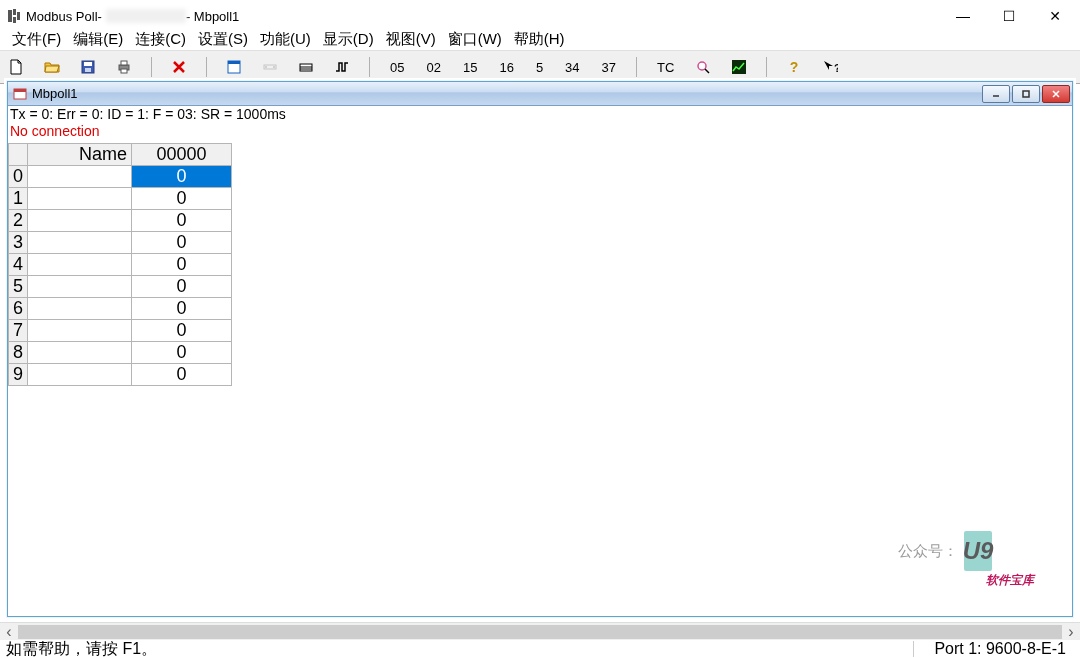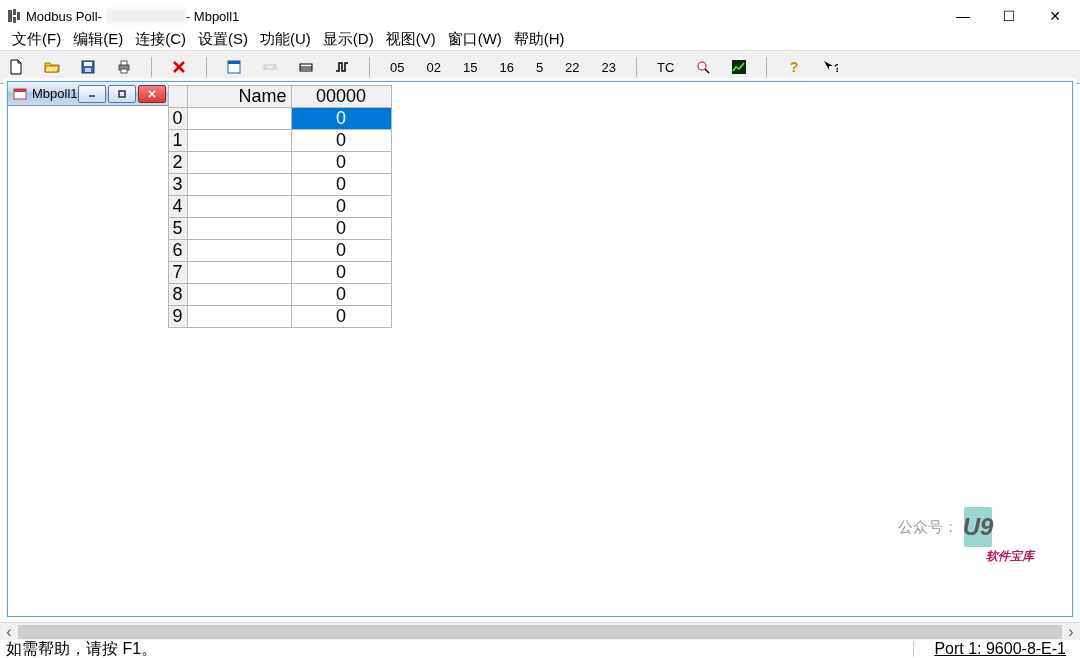--- a/index.html
+++ b/index.html
@@ -33,21 +33,21 @@
 
     
     .mdi-area {
       position: absolute; top: 78px; left: 4px; right: 4px; bottom: 38px;
       background: #fff; border: 1px solid #fff;
     }
 
     
     .child-window {
       position: absolute; top: 2px; left: 2px; right: 2px; bottom: 2px;
-      border: 1px solid #5ba4d7; background: #fff; display: flex; flex-direction: row;
+      border: 1px solid #5ba4d7; background: #fff; display: flex; flex-direction: column;
       box-shadow: 0 0 0 1px rgba(0,0,0,0.05);
     }
     .child-titlebar {
       height: 24px;
       background: linear-gradient(to bottom, #e8f1fb 0%, #c9dcf2 45%, #afc8e6 46%, #c5d9f0 100%);
       border-bottom: 1px solid #7a9ec5;
       display: flex; align-items: center; padding: 0 2px 0 4px; font-size: 13px; color: #000;
     }
     .child-titlebar .ci { width: 16px; height: 16px; margin-right: 4px; }
     .child-titlebar .spacer { flex: 1; }
@@ -102,21 +102,21 @@
     .hscroll .track { flex: 1; height: 18px; position: relative; }
     .hscroll .thumb { position: absolute; left: 0; top: 2px; width: 100%; height: 14px; background: #cdcdcd; border-radius: 0; }
 
     
     .statusbar {
       position: absolute; left: 0; right: 0; bottom: 0; height: 18px;
       display: flex; align-items: center; font-size: 16px; color: #000; background: #fff;
       padding: 0 6px;
     }
     .statusbar .spacer { flex: 1; }
-    .statusbar .cell { border-left: 1px solid #ccc; padding: 0 60px 0 20px; height: 16px; display: flex; align-items: center; text-decoration: underline; }
+    .statusbar .cell { border-left: 1px solid #ccc; padding: 0 60px 0 20px; height: 16px; display: flex; align-items: center; }
     .statusbar .cell:nth-last-child(1) { padding-right: 8px; }
   </style>
 </head>
 <body>
 
 <div class="outer-titlebar">
   <span class="app-icon">
     <svg width="16" height="16" viewBox="0 0 16 16">
         <rect x="2" y="2" width="4" height="12" fill="#555"></rect>
         <rect x="7" y="1" width="3" height="6" fill="#555"></rect>
@@ -205,22 +205,22 @@
       <svg width="16" height="16" viewBox="0 0 16 16">
         <path d="M2 12h3V4h3v8h3V4h3" fill="none" stroke="#000" stroke-width="1.5"></path>
       </svg>
     </div>
   <div class="sep"></div>
   <div class="tb tb-num">05</div>
   <div class="tb tb-num">02</div>
   <div class="tb tb-num">15</div>
   <div class="tb tb-num">16</div>
   <div class="tb tb-num">5</div>
-  <div class="tb tb-num">22</div>
-  <div class="tb tb-num">23</div>
+  <div class="tb tb-num">34</div>
+  <div class="tb tb-num">37</div>
   <div class="sep"></div>
   <div class="tb tb-num">TC</div>
   <div class="tb">
       <svg width="16" height="16" viewBox="0 0 16 16">
         <circle cx="7" cy="7" r="4" fill="#fff" stroke="#d05090" stroke-width="1.5"></circle>
         <line x1="10" y1="10" x2="14" y2="14" stroke="#000" stroke-width="1.5"></line>
       </svg>
     </div>
   <div class="tb">
       <svg width="16" height="16" viewBox="0 0 16 16">
@@ -265,20 +265,24 @@
             </svg>
           </div>
         <div class="cb close">
             <svg width="10" height="10" viewBox="0 0 10 10">
               <path d="M2 2l6 6M8 2L2 8" stroke="#fff" stroke-width="1.5"></path>
             </svg>
           </div>
       </div>
     </div>
     <div class="child-content">
+      <div class="status-lines">
+        <div class="l1">Tx = 0: Err = 0: ID = 1: F = 03: SR = 1000ms</div>
+        <div class="l2">No connection</div>
+      </div>
       <table class="grid">
         <thead>
           <tr>
             <th class="col-idx"></th>
             <th class="col-name">Name</th>
             <th class="col-val">00000</th>
           </tr>
         </thead>
         <tbody id="grid-body">
             <tr class="selected">

